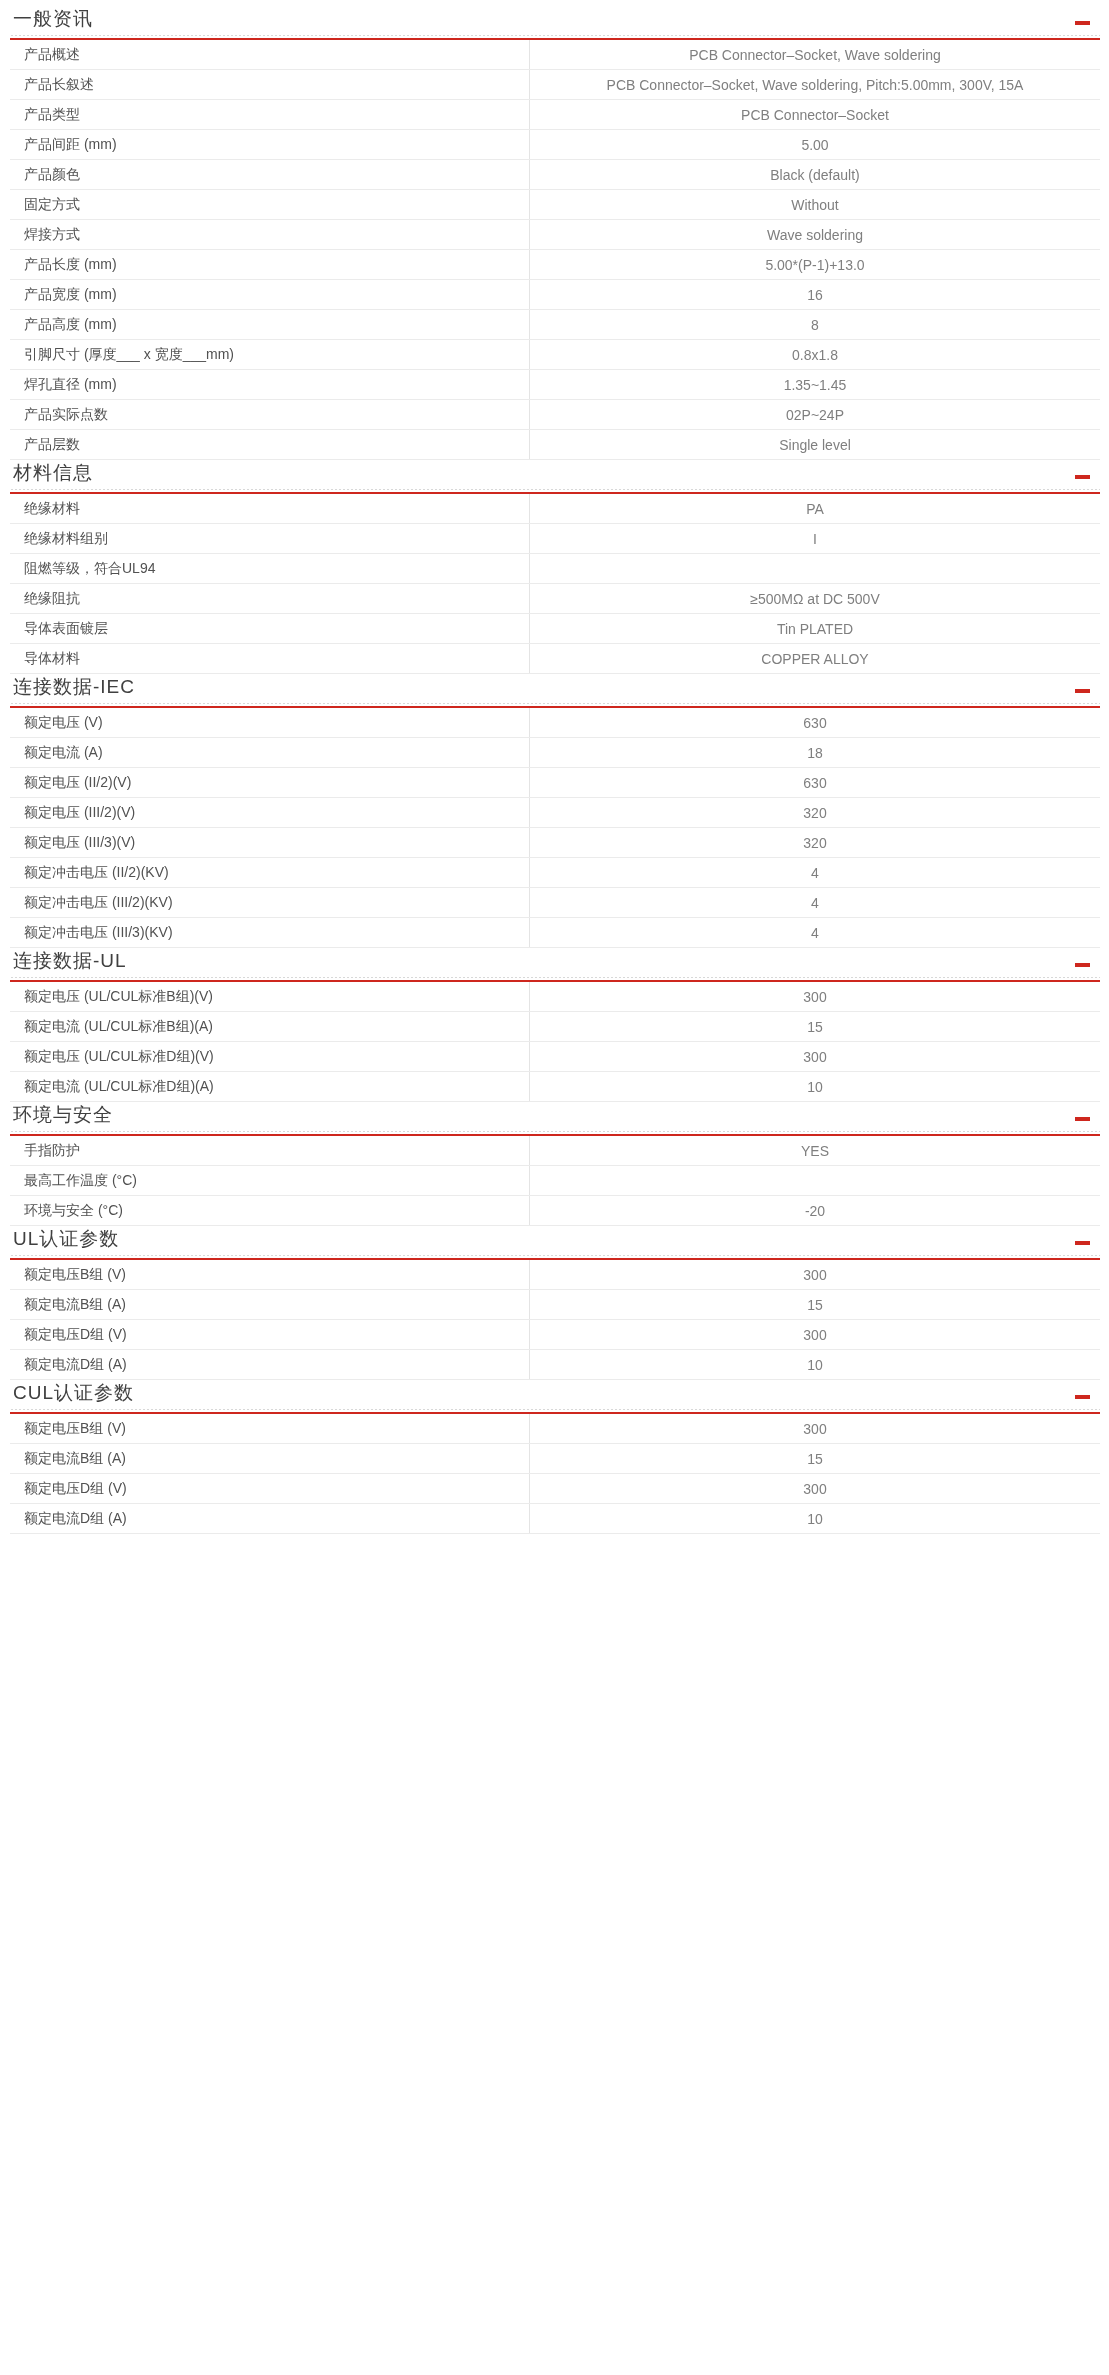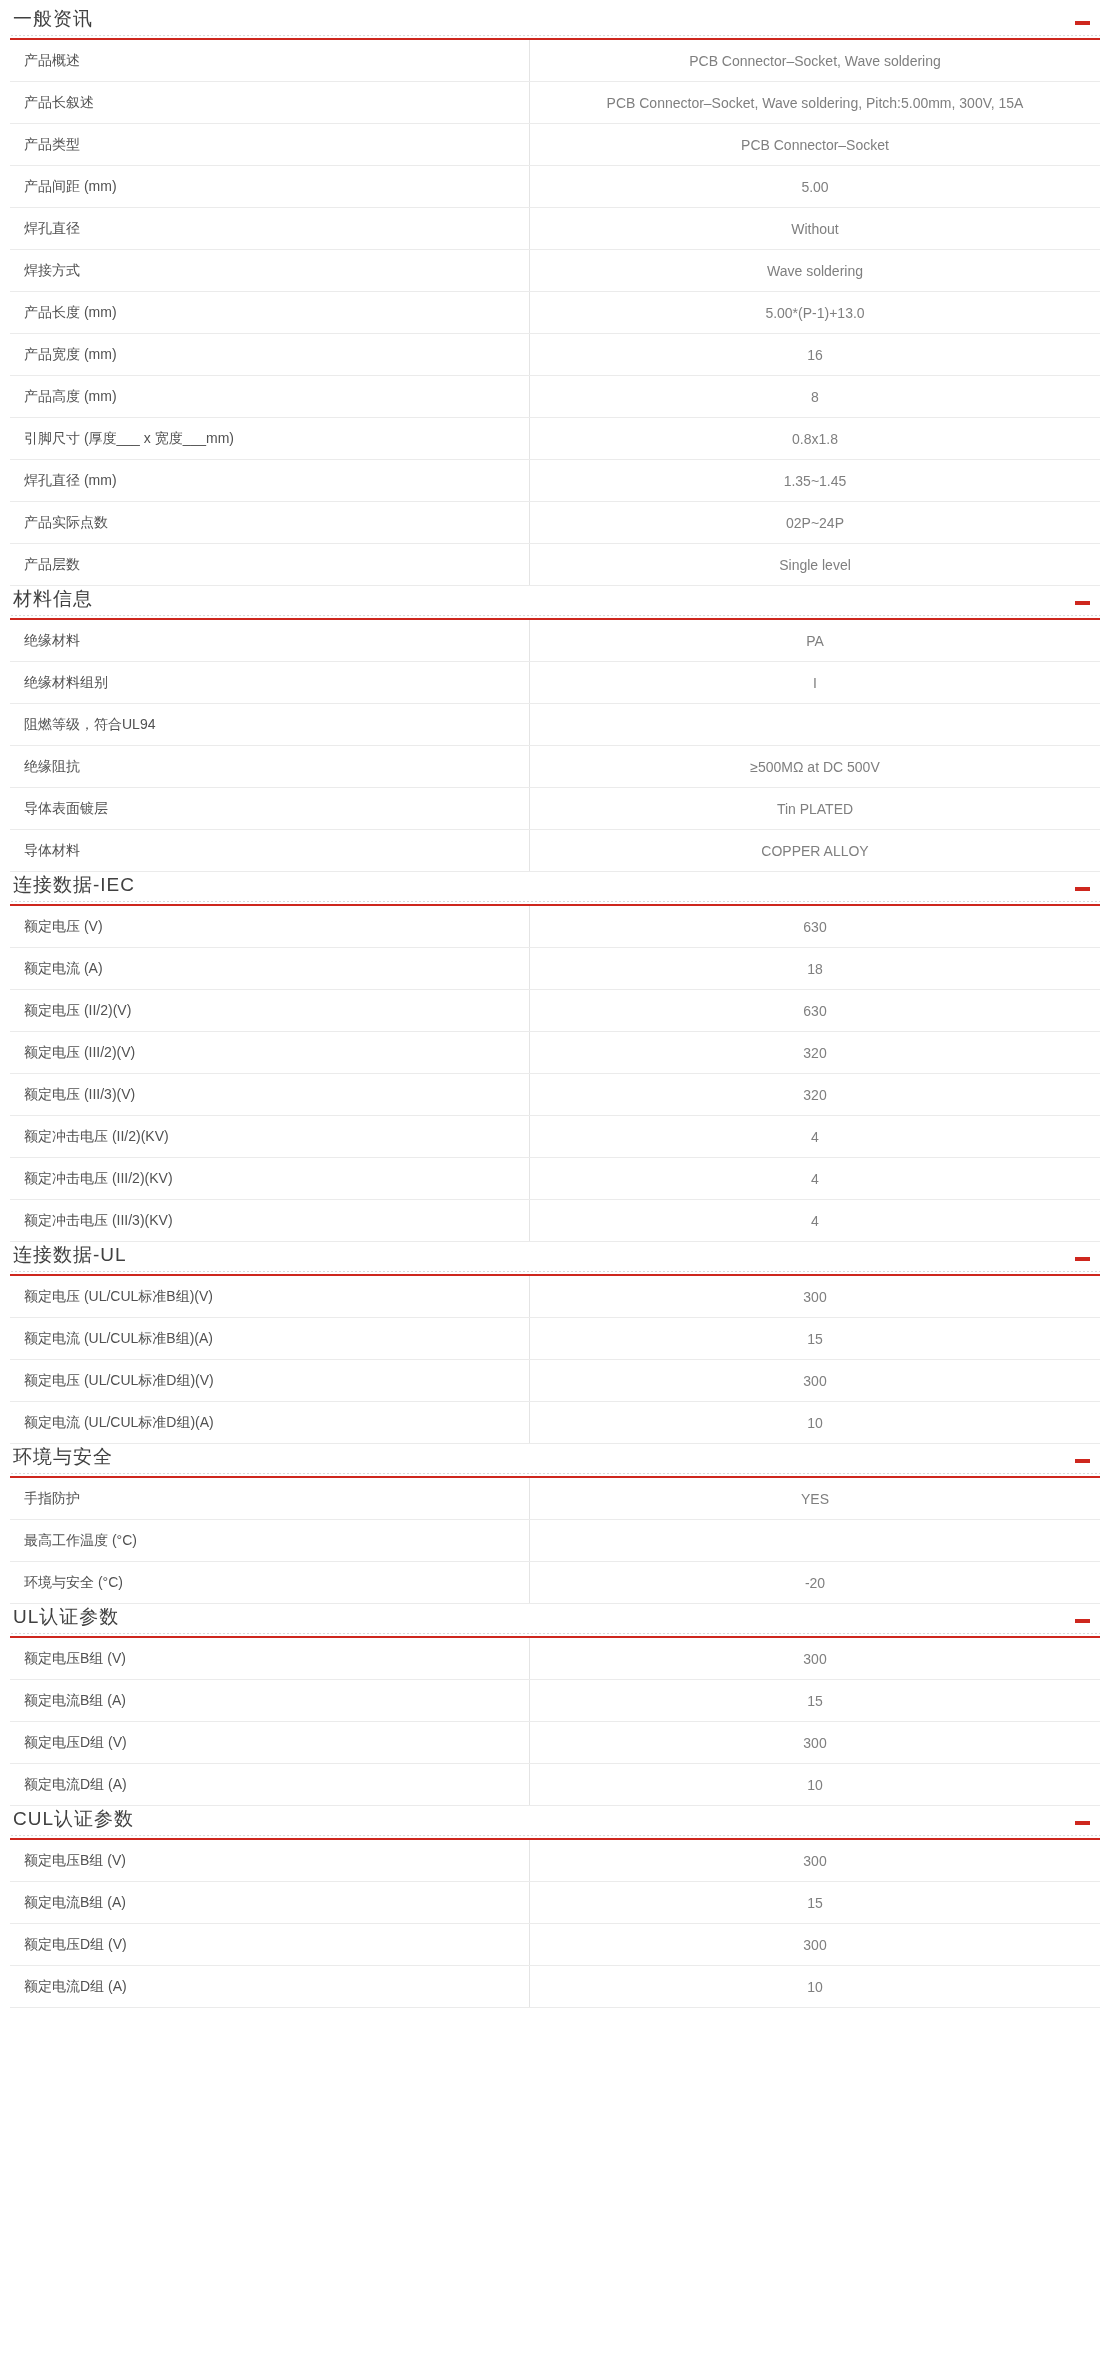--- a/index.html
+++ b/index.html
@@ -53,21 +53,21 @@
     margin-top: 1px;
     background-image: radial-gradient(circle, var(--dotted) 0.9px, transparent 1px);
     background-size: 4px 3px;
     background-position: 0 1px;
   }
   .red-line { height: 2px; background: var(--accent); }
 
   .rows { width: 100%; }
   .spec-row {
     display: flex;
-    height: 42px;
+    height: 30px;
     border-bottom: 1px solid var(--row-border);
   }
   .spec-label {
     width: 520px;
     flex: 0 0 520px;
     padding-left: 14px;
     display: flex;
     align-items: center;
     font-size: 14px;
     color: var(--label);
@@ -108,23 +108,27 @@
   <div class="spec-row">
     <div class="spec-label">产品类型</div>
     <div class="spec-value">PCB Connector–Socket</div>
   </div>
 
   <div class="spec-row">
     <div class="spec-label">产品间距 (mm)</div>
     <div class="spec-value">5.00</div>
   </div>
 
-
-  <div class="spec-row">
-    <div class="spec-label">焊孔直径</div>
+  <div class="spec-row">
+    <div class="spec-label">产品颜色</div>
+    <div class="spec-value">Black (default)</div>
+  </div>
+
+  <div class="spec-row">
+    <div class="spec-label">固定方式</div>
     <div class="spec-value">Without</div>
   </div>
 
   <div class="spec-row">
     <div class="spec-label">焊接方式</div>
     <div class="spec-value">Wave soldering</div>
   </div>
 
   <div class="spec-row">
     <div class="spec-label">产品长度 (mm)</div>

